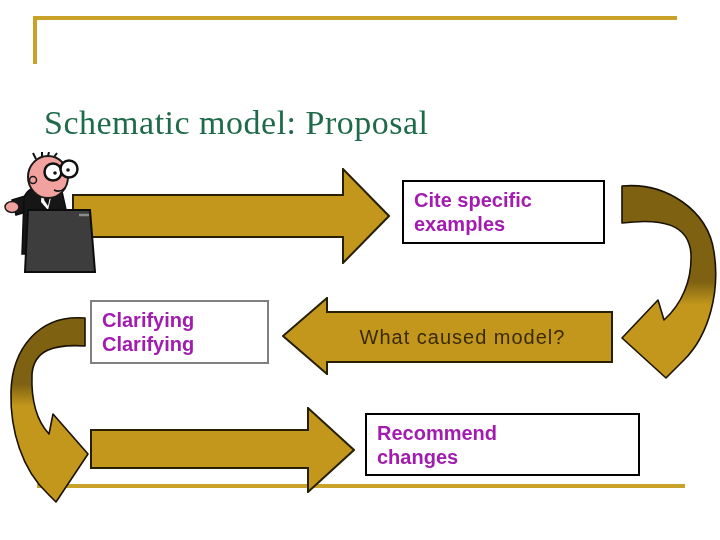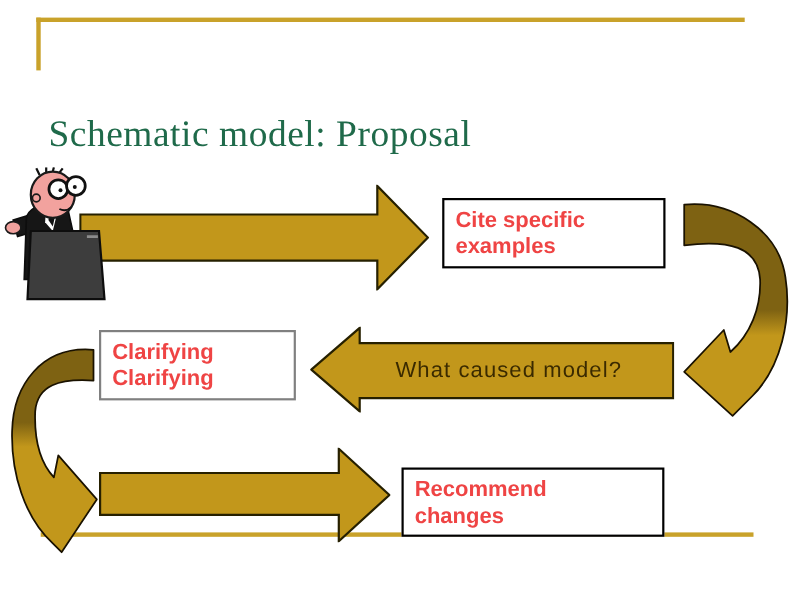--- a/index.html
+++ b/index.html
@@ -37,28 +37,28 @@
   .arrow1{left:72px;top:168px;width:318px;height:96px;}
   .arrow1 .arrow-label{left:0;top:27px;width:100%;height:42px;}
   .arrow2{left:282px;top:297px;width:331px;height:78px;}
   .arrow2 .arrow-label{left:30px;right:0;top:15px;height:50px;}
   .arrow3{left:90px;top:407px;width:265px;height:86px;}
   .arrow3 .arrow-label{left:0;right:20px;top:23px;height:38px;}
   .flow-box{
     position:absolute;z-index:4;background:#ffffff;
     border:2px solid var(--box-border-dark);
     display:flex;align-items:center;
-    font-weight:bold;font-size:20px;line-height:24px;color:#ef4444;
+    font-weight:bold;font-size:20px;line-height:24px;color:#a21caf;
   }
   .flow-box .box-label{display:block;padding-left:10px;}
   .box1{left:402px;top:180px;width:203px;height:64px;}
   .box1 .box-label{max-width:165px;}
   .box2{left:90px;top:300px;width:179px;height:64px;border-color:var(--box-border-gray);}
   .box2 .box-label{max-width:125px;}
-  .box3{left:365px;top:413px;width:239px;height:63px;margin-top:12px;}
+  .box3{left:365px;top:413px;width:275px;height:63px;}
   .box3 .box-label{max-width:165px;}
   .curve{position:absolute;z-index:2;}
   .curve-right{left:616px;top:182px;width:102px;height:200px;}
   .curve-left{left:8px;top:312px;width:100px;height:192px;}
   .curve path{stroke:#1A1200;stroke-width:1.6;stroke-linejoin:round;}
   .stop-dark{stop-color:var(--arrow-gold-dark);}
   .stop-light{stop-color:var(--arrow-gold);}
 </style>
 </head>
 <body>

